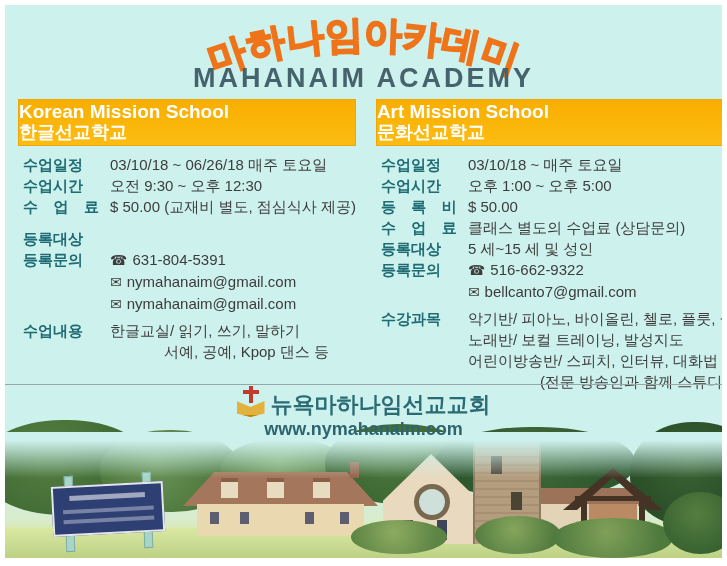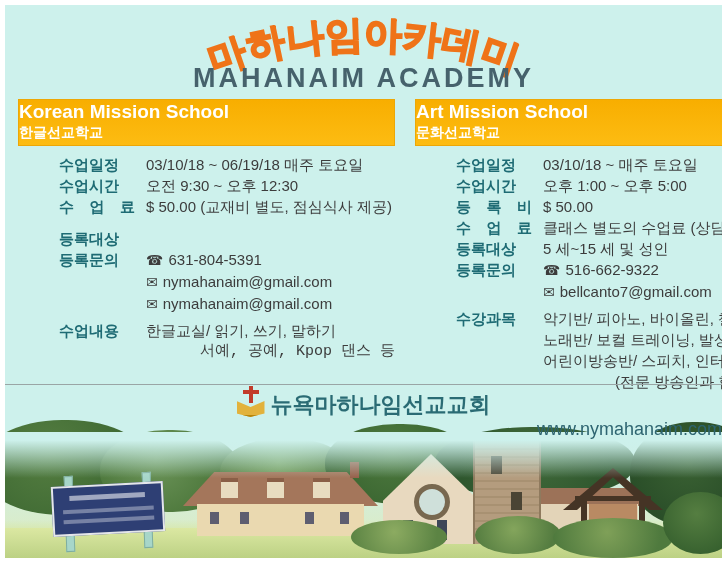--- a/index.html
+++ b/index.html
@@ -24,36 +24,36 @@
   .tc:nth-child(8){transform:translateY(17px) rotate(19deg);}
   .title-en{position:absolute; top:58px; left:0; width:100%; text-align:center;
             font-size:27px; font-weight:600; letter-spacing:3px; color:#46626c;}
 
   
   .columns{position:absolute; top:94px; left:13px; right:13px; display:flex; gap:20px;}
   .panel{flex:1;}
   .panel-header{background:linear-gradient(180deg,#f8ae00,#fdbc12); border:1px solid #eda706;
                 color:#ffffff; text-align:left; padding:1px 0 3px 0;}
   .panel-header .h-en{font-size:19px; font-weight:bold; line-height:21px;}
-  .panel-header .h-ko{font-size:14px; font-weight:bold; line-height:20px;}
+  .panel-header .h-ko{font-size:18px; font-weight:bold; line-height:20px;}
   .panel-body{margin-top:8px; padding-left:5px;}
-  .row{display:flex; line-height:21px; font-size:15px;margin-left:36px;}
+  .row{display:flex; line-height:21px; font-size:15px;}
   .lbl{flex:0 0 76px; margin-right:11px; color:#1e6b74; font-weight:bold;
        text-align:justify; text-align-last:justify; white-space:pre-wrap;}
   .val{color:#3c3c3c; white-space:nowrap;}
   .gap11{height:11px;} .gap5{height:5px;}
   .icon-glyph{color:#3c3c3c; margin-right:5px; font-size:14px;}
-  .indent2{padding-left:54px;font-family:Liberation Mono, monospace;} .indent3{padding-left:72px;}
+  .indent2{padding-left:54px;} .indent3{padding-left:72px;}
 
   
   .divider{position:absolute; top:379px; left:0; width:100%; border-top:1px solid #9aa5a5; z-index:12;}
   .footer{position:absolute; top:381px; left:0; width:100%; text-align:center; z-index:12;}
   .church-line{font-size:22px; font-weight:bold; color:#2a6b74; line-height:25px;}
   .address-line{font-size:21px; font-weight:bold; color:#2d6470; line-height:24px;}
-  .website-line{font-size:18px; font-weight:normal; color:#2d6470; line-height:22px;text-align:right;}
+  .website-line{font-size:18px; font-weight:bold; color:#2d6470; line-height:22px;}
   .logo{position:relative; display:inline-block; width:28px; height:32px; vertical-align:-6px; margin-right:6px;}
   .cross-v{position:absolute; left:12px; top:0; width:4px; height:17px; background:#c23b2a;}
   .cross-h{position:absolute; left:6px; top:4px; width:16px; height:4px; background:#c23b2a;}
   .book{position:absolute; bottom:1px; left:0; width:28px; height:14px; background:#e2b23c;
         clip-path:polygon(0 0,50% 38%,100% 0,100% 78%,50% 100%,0 78%); border-bottom:2px solid #b8860b;}
 
   
   .photo{position:absolute; left:0; bottom:0; width:717px; height:126px; z-index:1;
          background:linear-gradient(180deg,#cbeee7 0%,#d3eedd 45%,#d9ecc9 75%);}
   .photo *{position:absolute;}
@@ -129,21 +129,21 @@
     <div class="columns">
 
       <div class="panel">
         <div class="panel-header">
           <div class="h-en">Korean Mission School</div>
           <div class="h-ko">한글선교학교</div>
         </div>
         <div class="panel-body">
           <div class="row">
             <span class="lbl">수업일정</span>
-            <span class="val">03/10/18 ~ 06/19/18 매주 토요일</span>
+            <span class="val">03/10/18 ~ 06/26/18 매주 토요일</span>
           </div>
           <div class="row">
             <span class="lbl">수업시간</span>
             <span class="val">오전 9:30 ~ 오후 12:30</span>
           </div>
           <div class="row">
             <span class="lbl">수 업 료</span>
             <span class="val">$ 50.00 (교재비 별도, 점심식사 제공)</span>
           </div>
           <div class="gap11"></div>

